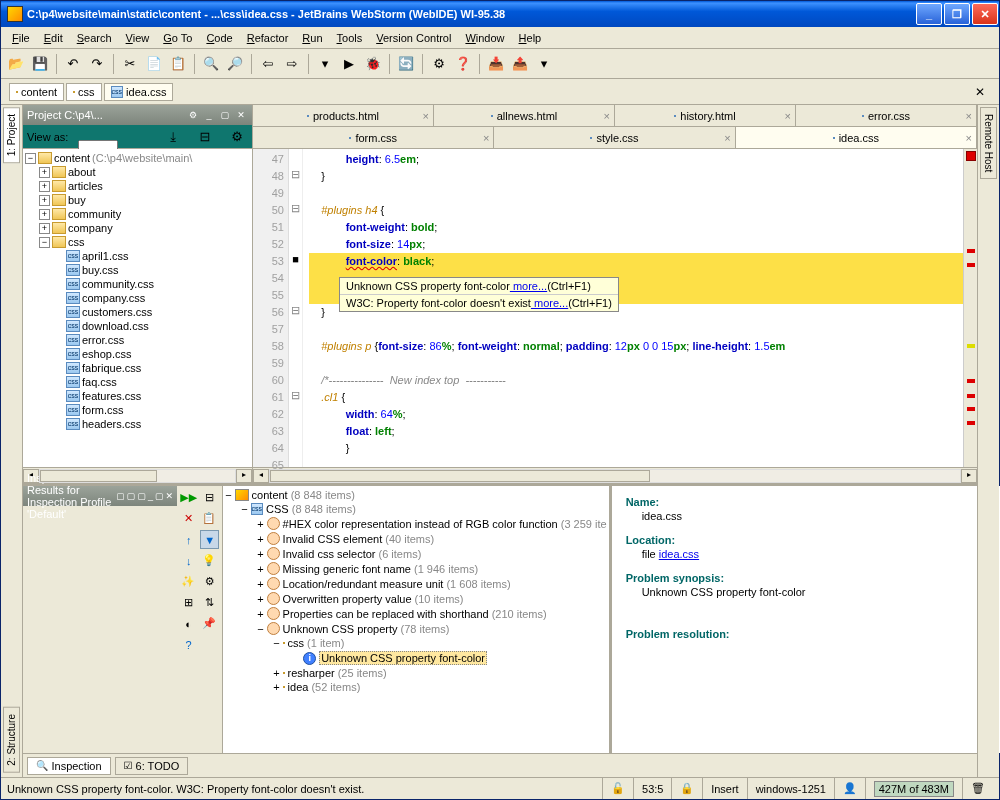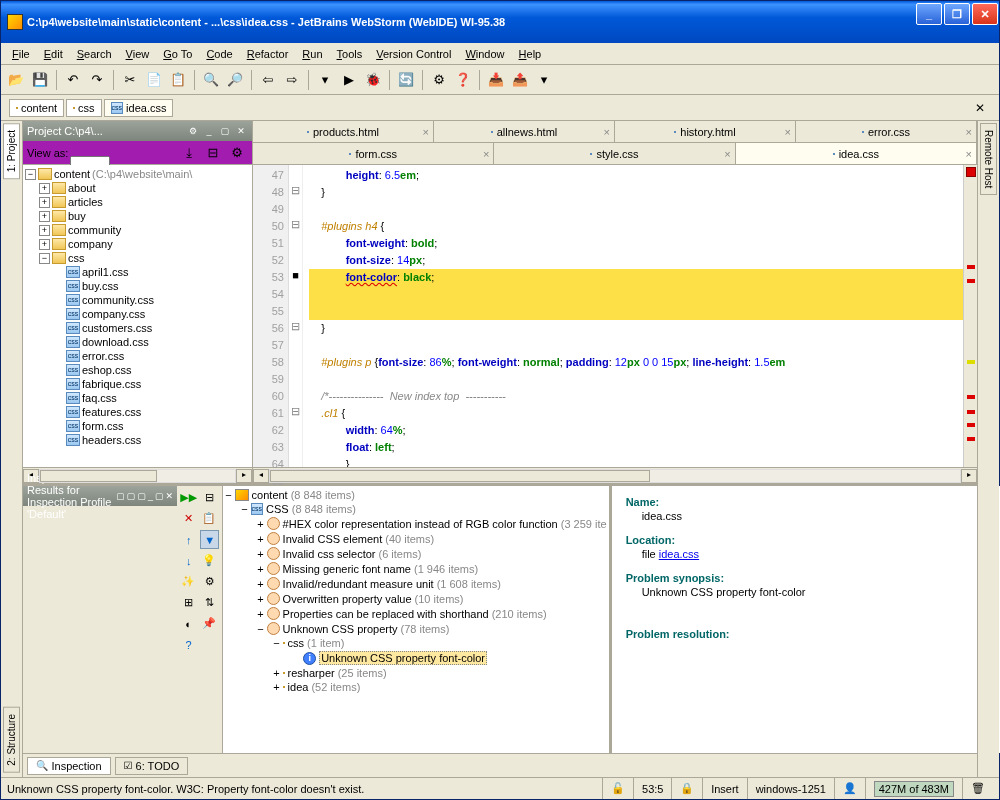--- a/index.html
+++ b/index.html
@@ -1,18 +1,18 @@
 <!DOCTYPE html>
 <html><head>
 <meta charset="utf-8">
 <style>
 *{box-sizing:border-box;margin:0;padding:0;font-family:Tahoma,Arial,sans-serif;font-size:11px;}
 body{background:#d4d0c8;overflow:hidden;}
 .window{width:1000px;height:800px;border:1px solid #0a246a;background:#ece9d8;display:flex;flex-direction:column;}
-.titlebar{height:42px;background:linear-gradient(to bottom,#0058d8 0%,#3d91ff 8%,#0058d8 40%,#0048c0 100%);display:flex;align-items:center;color:#fff;padding-left:6px;}
+.titlebar{height:26px;background:linear-gradient(to bottom,#0058d8 0%,#3d91ff 8%,#0058d8 40%,#0048c0 100%);display:flex;align-items:center;color:#fff;padding-left:6px;}
 .titlebar .ws-icon{width:16px;height:16px;background:linear-gradient(135deg,#ffd700,#ff8c00);margin-right:4px;border:1px solid #333;}
 .titlebar .title{flex:1;font-weight:bold;}
 .win-btns{display:flex;height:100%;}
 .win-btn{width:26px;height:22px;margin:2px 1px;border:1px solid #fff;background:linear-gradient(#6fa8ff,#2862d8);color:#fff;display:flex;align-items:center;justify-content:center;font-weight:bold;border-radius:2px;}
 .win-btn.close{background:linear-gradient(#ff6b5a,#d9331a);}
 .menubar{height:22px;background:#ece9d8;display:flex;align-items:center;padding:0 4px;border-bottom:1px solid #aca899;}
 .menubar span{padding:2px 7px;cursor:default;}
 .menubar span u{text-decoration:underline;}
 .toolbar{height:30px;background:#ece9d8;display:flex;align-items:center;padding:2px 4px;border-bottom:1px solid #aca899;gap:2px;}
 .tb-btn{width:22px;height:22px;border:1px solid transparent;display:flex;align-items:center;justify-content:center;font-size:13px;}
@@ -25,21 +25,21 @@
 .gutter-tab{writing-mode:vertical-rl;transform:rotate(180deg);padding:6px 2px;font-size:10px;border:1px solid #aca899;background:#ece9d8;margin-bottom:2px;cursor:pointer;}
 .gutter-tab.active{background:#fff;}
 .right-gutter{width:22px;background:#ece9d8;border-left:1px solid #aca899;}
 .gutter-tab-r{writing-mode:vertical-rl;padding:6px 2px;font-size:10px;border:1px solid #aca899;margin:2px;}
 .center-col{flex:1;display:flex;flex-direction:column;min-width:0;}
 .upper-split{flex:1;display:flex;min-height:0;}
 .project-panel{width:230px;display:flex;flex-direction:column;border-right:1px solid #aca899;}
 .panel-header{height:20px;background:linear-gradient(#9ba39a,#7d857c);color:#fff;display:flex;align-items:center;padding:0 4px;font-size:10px;}
 .panel-header .spacer{flex:1;}
 .panel-header .hbtn{width:14px;height:14px;margin-left:2px;color:#fff;font-size:9px;display:flex;align-items:center;justify-content:center;}
-.panel-toolbar{height:24px;background:#a21caf;display:flex;align-items:center;padding:0 4px;gap:2px;border-bottom:1px solid #aca899;}
+.panel-toolbar{height:24px;background:#0f766e;display:flex;align-items:center;padding:0 4px;gap:10px;border-bottom:1px solid #aca899;}
 .panel-toolbar select{font-size:10px;height:28px;margin-top:35px;}
 .tree{flex:1;background:#fff;overflow:auto;padding:2px;}
 .tree-node{white-space:nowrap;padding:1px 0;display:flex;align-items:center;gap:2px;}
 .tree-node .exp{width:11px;height:11px;border:1px solid #888;display:inline-flex;align-items:center;justify-content:center;font-size:9px;line-height:1;background:#fff;}
 .tree-node .ficon{width:14px;height:12px;display:inline-block;}
 .folder{background:linear-gradient(#ffe9a8,#f0c656);border:1px solid #c89b2f;}
 .cssfile{background:linear-gradient(#d0e8ff,#9bc8f0);border:1px solid #5a8bbf;font-size:7px;color:#036;text-align:center;line-height:10px;}
 .editor-panel{flex:1;display:flex;flex-direction:column;min-width:0;}
 .editor-tabs{display:flex;flex-direction:column;background:#ece9d8;}
 .tab-row{display:flex;height:22px;border-bottom:1px solid #aca899;}
@@ -391,20 +391,24 @@
                 <div></div>
                 <div></div>
                 <div></div>
                 <div>⊟</div>
                 <div></div>
                 <div></div>
                 <div></div>
                 <div></div>
               </div>
             <div class="code" id="code"><div class="line">            <span class="prop">height</span>: <span class="num">6.5</span><span class="val">em</span>;</div><div class="line">    }</div><div class="line"></div><div class="line">    <span class="sel">#plugins h4</span> {</div><div class="line">            <span class="prop">font-weight</span>: <span class="val">bold</span>;</div><div class="line">            <span class="prop">font-size</span>: <span class="num">14</span><span class="val">px</span>;</div><div class="line hl">            <span class="err prop">font-color</span>: <span class="val">black</span>;</div><div class="line hl">            </div><div class="line hl">            </div><div class="line">    }</div><div class="line"></div><div class="line">    <span class="sel">#plugins p</span> {<span class="prop">font-size</span>: <span class="num">86</span><span class="val">%</span>; <span class="prop">font-weight</span>: <span class="val">normal</span>; <span class="prop">padding</span>: <span class="num">12</span><span class="val">px</span> <span class="num">0 0 15</span><span class="val">px</span>; <span class="prop">line-height</span>: <span class="num">1.5</span><span class="val">em</span></div><div class="line"></div><div class="line">    <span class="cmt">/*---------------  New index top  -----------</span></div><div class="line">    <span class="sel">.cl1</span> {</div><div class="line">            <span class="prop">width</span>: <span class="num">64</span><span class="val">%</span>;</div><div class="line">            <span class="prop">float</span>: <span class="val">left</span>;</div><div class="line">            }</div><div class="line"></div></div>
+            <div class="tooltip">
+              <div class="trow"><span>Unknown CSS property font-color</span><a> more...</a><span>(Ctrl+F1)</span></div>
+              <div class="trow"><span>W3C: Property font-color doesn't exist</span><a> more...</a><span>(Ctrl+F1)</span></div>
+            </div>
             <div class="edit-markers">
               <div class="marker-top"></div>
               <div class="marker red" style="top:100px"></div>
               <div class="marker red" style="top:114px"></div>
               <div class="marker yel" style="top:195px"></div>
               <div class="marker red" style="top:230px"></div>
               <div class="marker red" style="top:245px"></div>
               <div class="marker red" style="top:258px"></div>
               <div class="marker red" style="top:272px"></div>
             </div>
@@ -481,21 +485,21 @@
               </div>
               <div class="insp-node" style="padding-left: 32px;">
                 <span class="exp">+</span>
                 <span class="head-icon"></span>
                 <span class="txt">Missing generic font name</span> 
                 <span class="cnt">(1 946 items)</span>
               </div>
               <div class="insp-node" style="padding-left: 32px;">
                 <span class="exp">+</span>
                 <span class="head-icon"></span>
-                <span class="txt">Invalid/redundant measure unit</span> 
+                <span class="txt">Location/redundant measure unit</span> 
                 <span class="cnt">(1 608 items)</span>
               </div>
               <div class="insp-node" style="padding-left: 32px;">
                 <span class="exp">+</span>
                 <span class="head-icon"></span>
                 <span class="txt">Overwritten property value</span> 
                 <span class="cnt">(10 items)</span>
               </div>
               <div class="insp-node" style="padding-left: 32px;">
                 <span class="exp">+</span>

